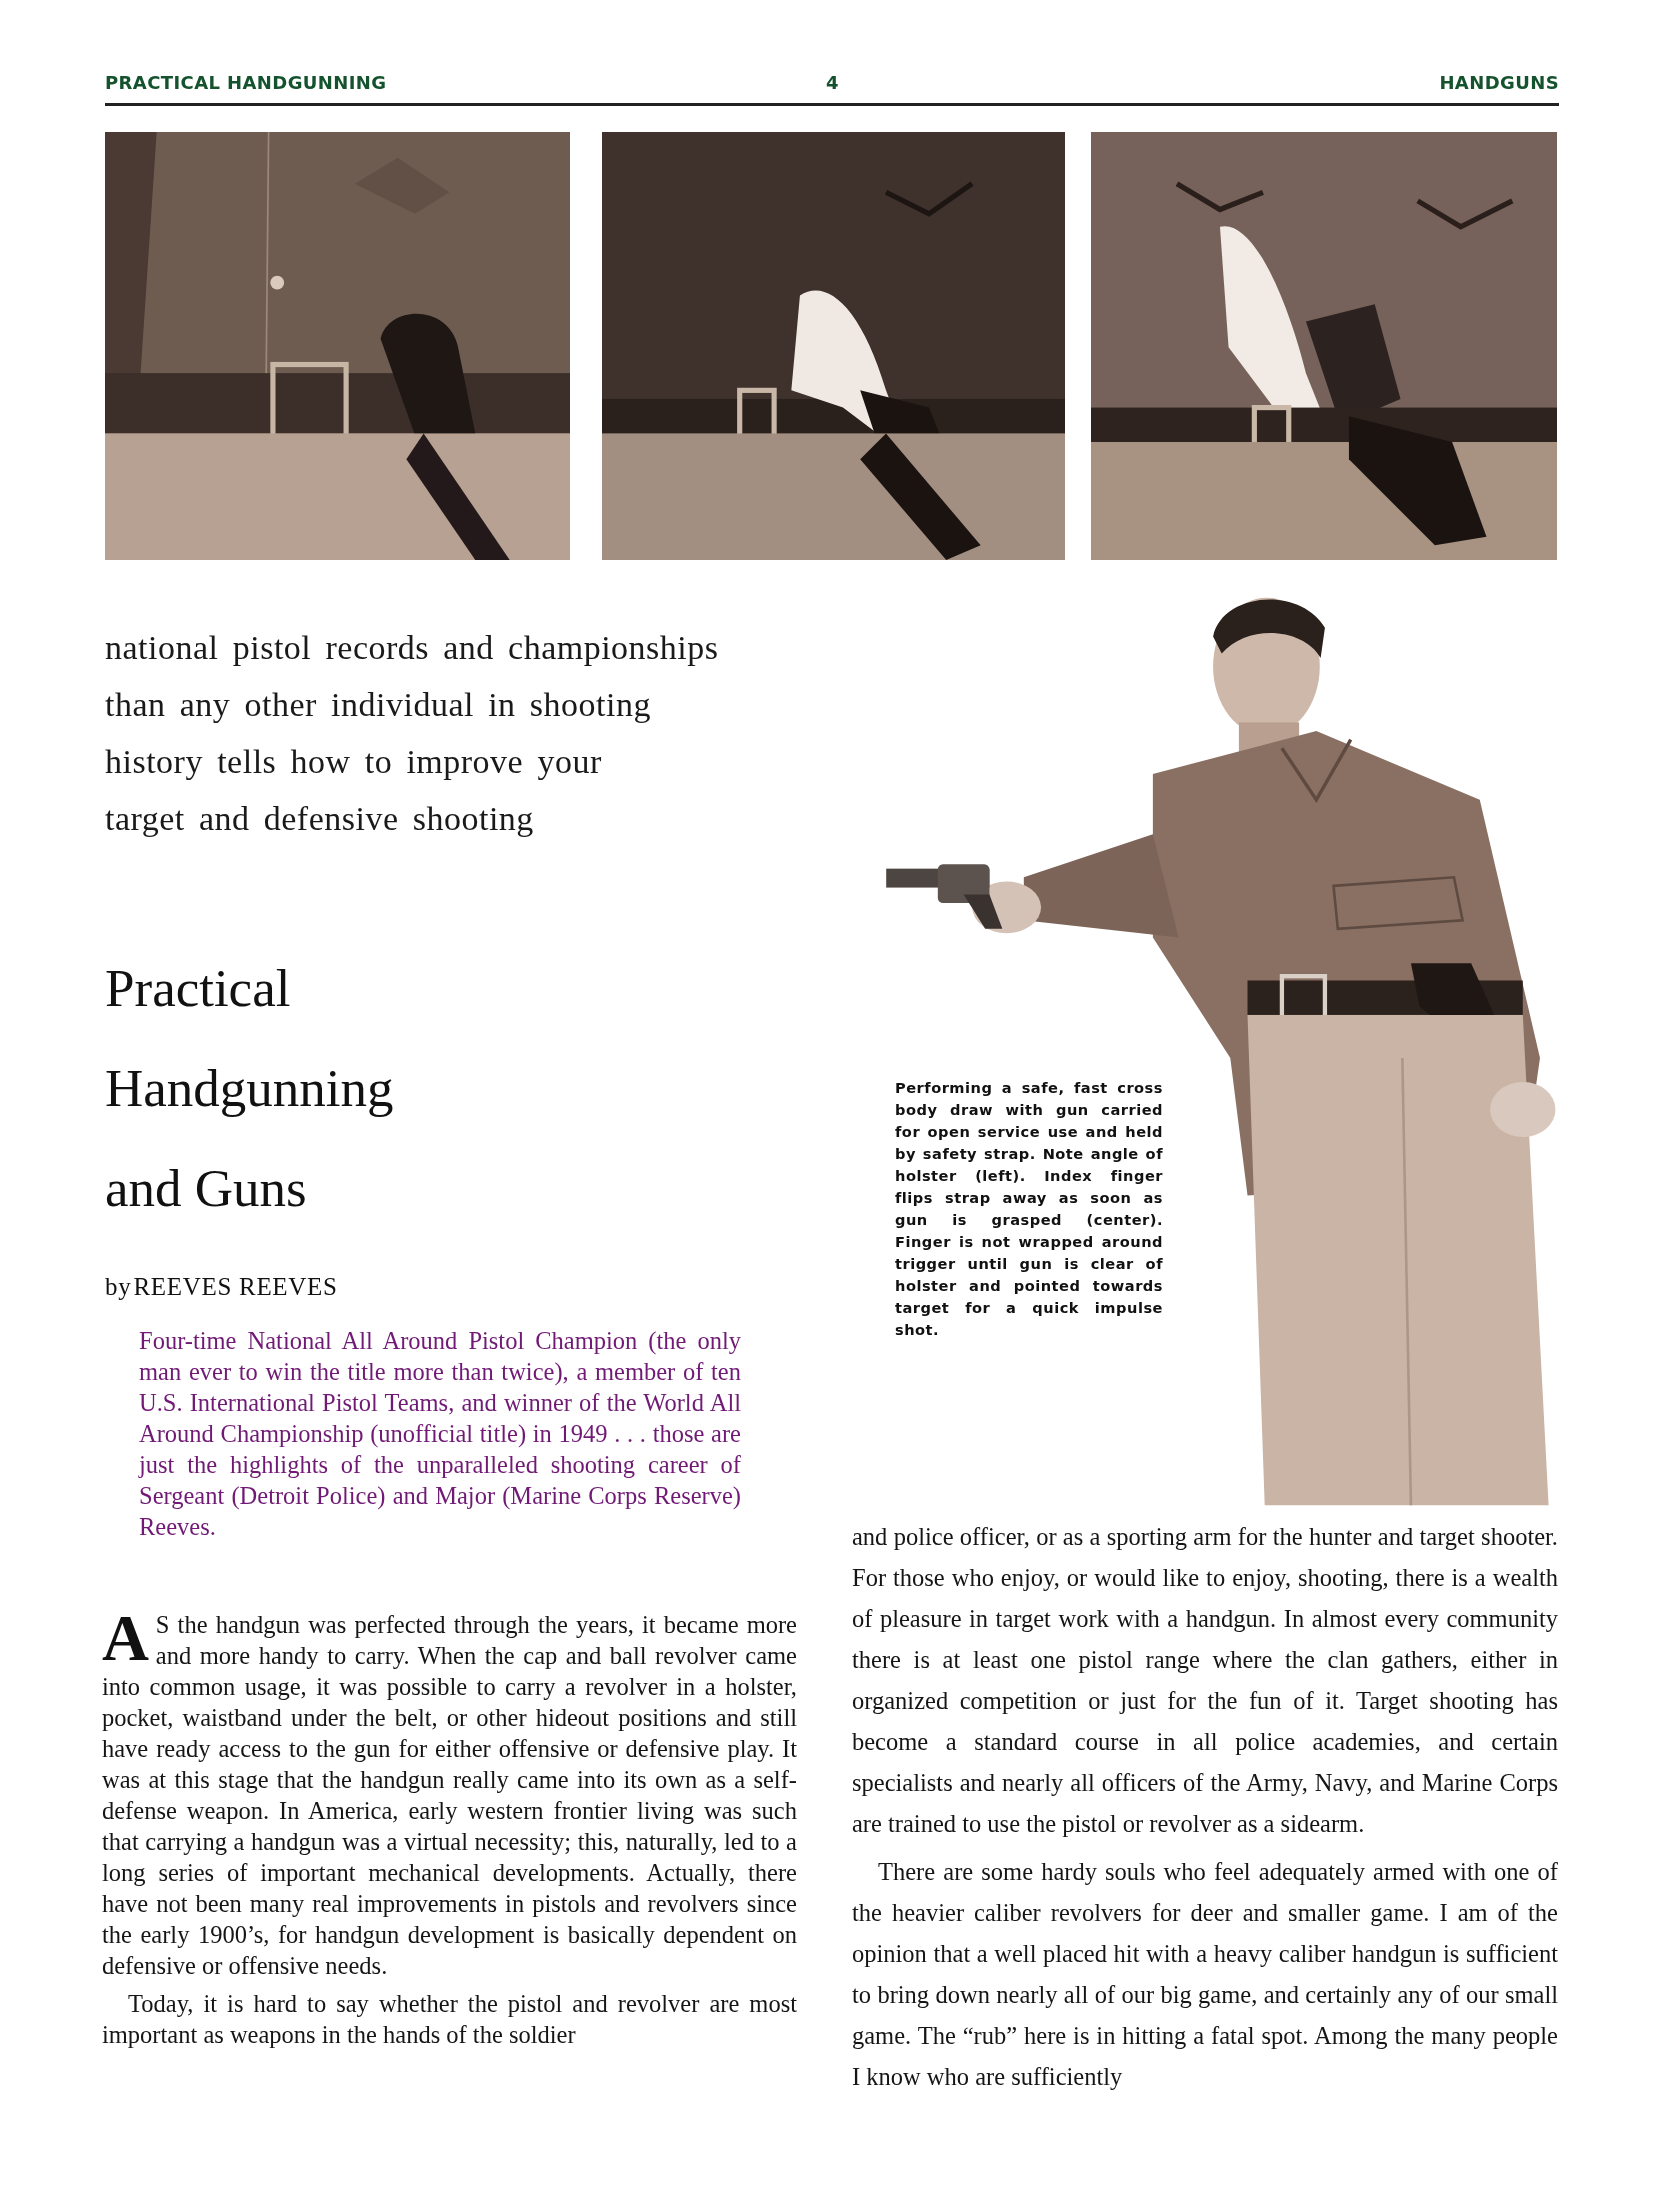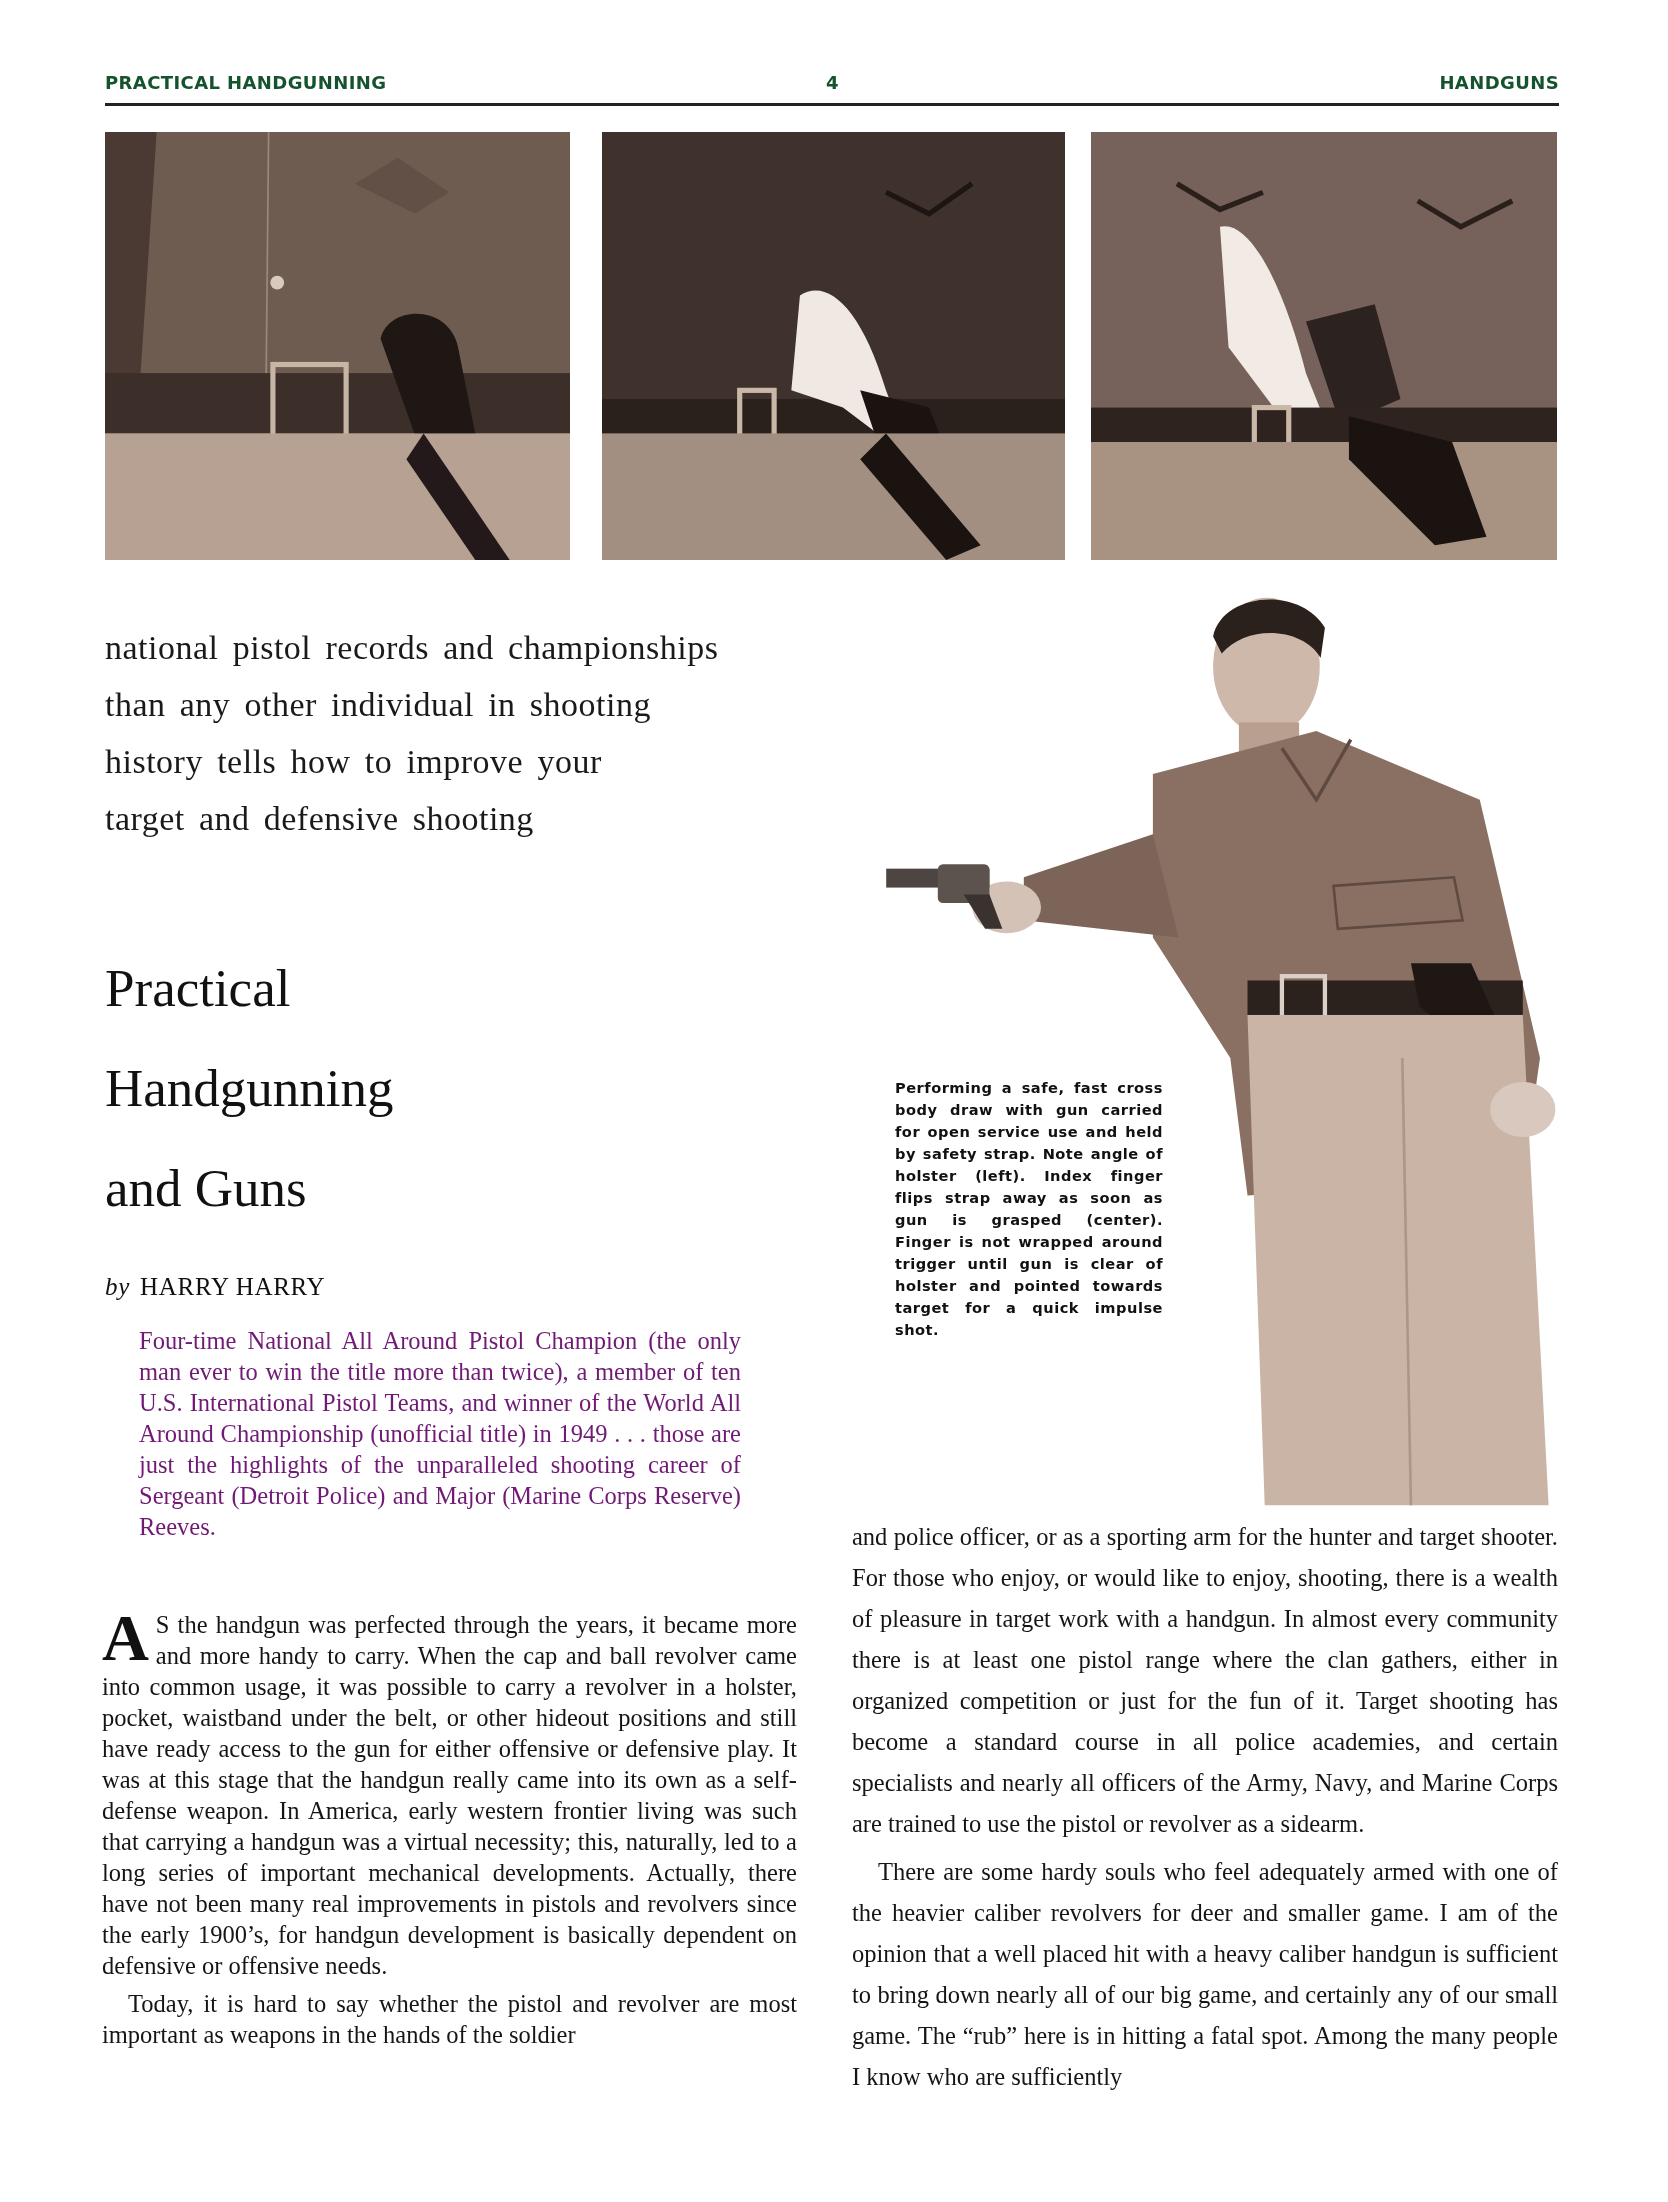--- a/index.html
+++ b/index.html
@@ -44,21 +44,21 @@
       font-family: "Liberation Serif", serif; font-size: 53px; line-height: 100px;
       color: #111; font-weight: normal;
     }
     .title div { white-space: nowrap; }
 
     
     .byline {
       position: absolute; left: 105px; top: 1273px;
       font-family: "Liberation Serif", serif; font-size: 25px; color: #111; letter-spacing: 0.7px;
     }
-    .byline .by { font-style: italic; margin-right: 10px; }
+    .byline .by { margin-right: 2px; }
 
     
     .bio {
       position: absolute; left: 139px; top: 1325px; width: 602px;
       font-family: Liberation Serif, serif; font-size: 24.5px; line-height: 31px;
       text-align: justify; color: #701a75;
     }
 
     
     .col-left {
@@ -157,21 +157,21 @@
   <div>target and defensive shooting</div>
 </div>
 
 <h1 class="title">
   <div>Practical</div>
   <div>Handgunning</div>
   <div>and Guns</div>
 </h1>
 
 <div class="byline">
-  <span class="by">by</span><span>HARRY HARRY</span>
+  <span class="by">by</span><span>REEVES REEVES</span>
 </div>
 
 <div class="bio">Four-time National All Around Pistol Champion (the only man ever to win the title more than twice), a member of ten U.S. International Pistol Teams, and winner of the World All Around Championship (unofficial title) in 1949 . . . those are just the highlights of the unparalleled shooting career of Sergeant (Detroit Police) and Major (Marine Corps Reserve) Reeves.</div>
 
 <div class="figure-photo">
   <svg viewBox="0 0 830 1090">
 
     <ellipse cx="462" cy="105" rx="62" ry="80" fill="#cdb8aa"></ellipse>
     <path d="M400 70 C410 20 500 10 530 60 L525 95 C505 60 440 55 410 90 Z" fill="#2a211d"></path>
 

